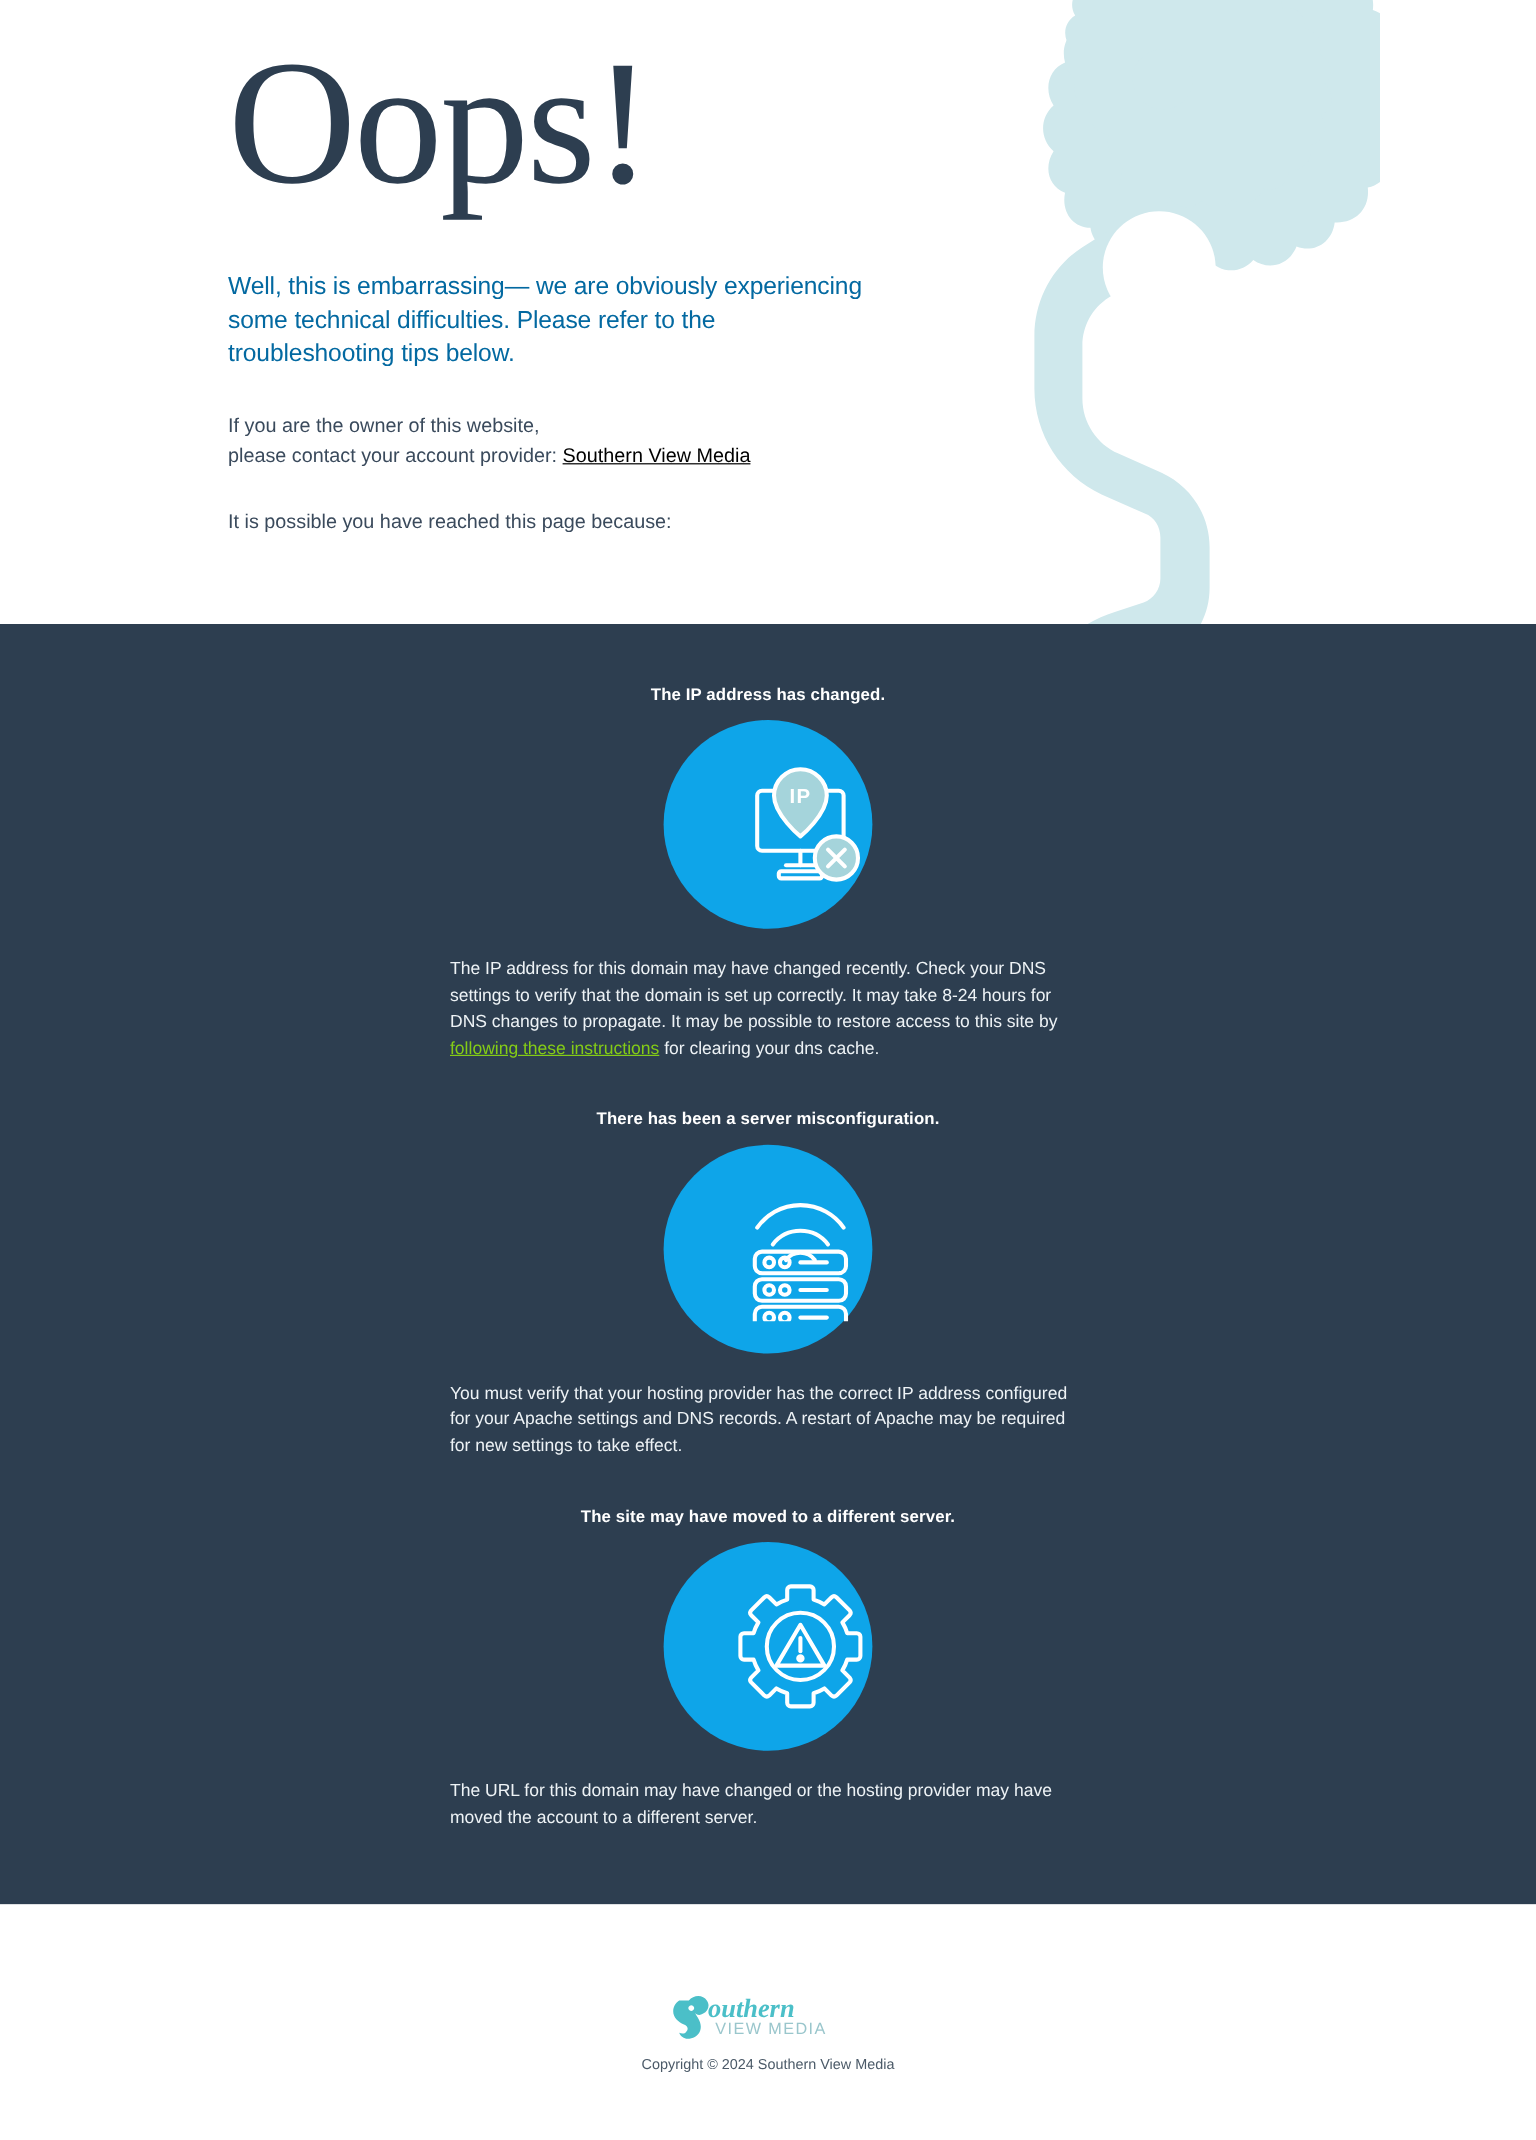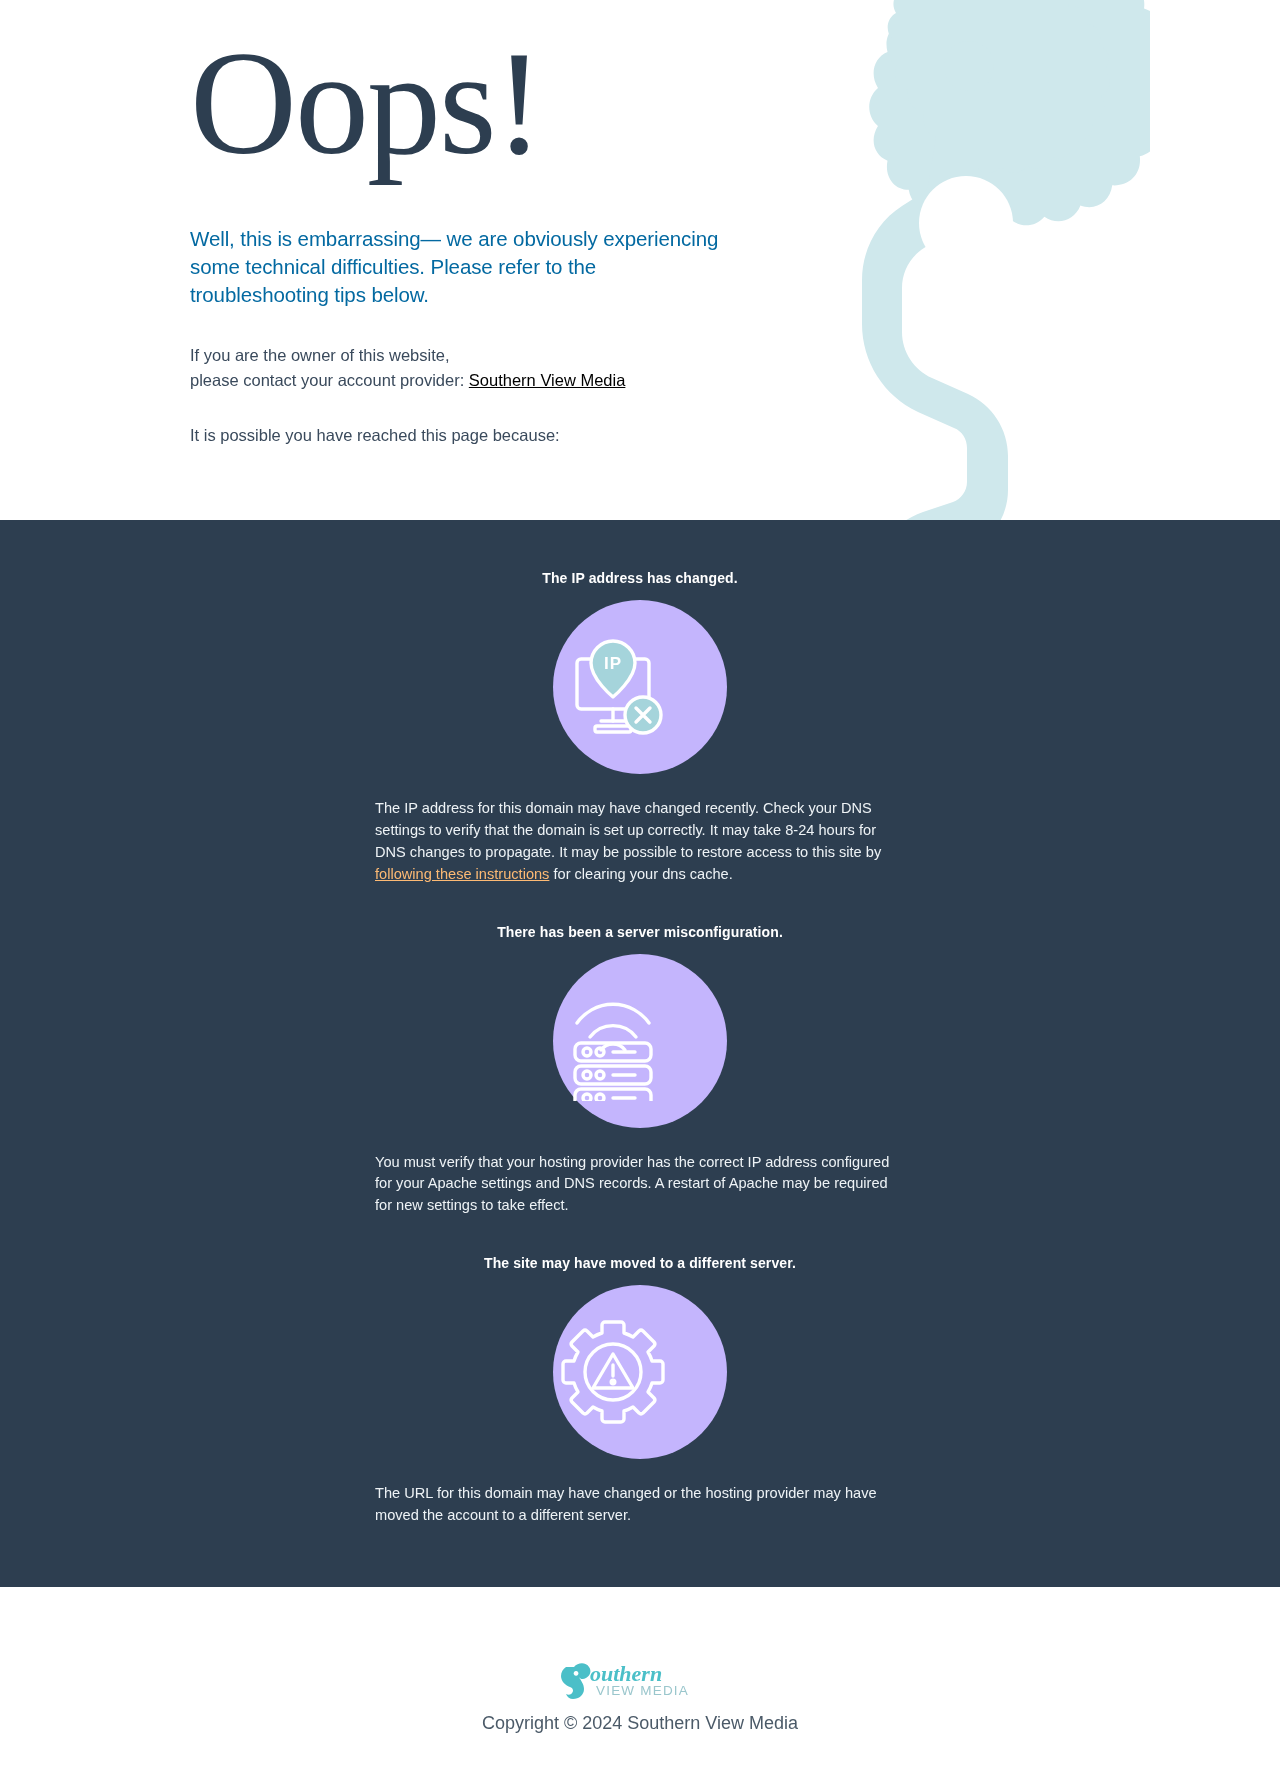--- a/index.html
+++ b/index.html
@@ -75,53 +75,53 @@
     font-size: 14px;
     font-weight: bold;
     color: #ffffff;
     margin: 0 0 14px 0;
     letter-spacing: 0.1px;
   }
   .icon-circle {
     width: 174px;
     height: 174px;
     border-radius: 50%;
-    background: #c4b5fd;
+    background: #0ea5e9;
     margin: 0 auto;
     display: flex;
     align-items: center;
-    justify-content: flex-start;
+    justify-content: flex-end;
   }
   .icon-circle svg { display: block; }
   .reason-body {
     width: 530px;
     margin: 24px auto 0 auto;
     text-align: left;
     font-size: 14.6px;
     line-height: 1.5;
     color: #eef3f6;
   }
   .reason-body a {
-    color: #fdba74;
+    color: #84cc16;
     text-decoration: underline;
   }
   .reason + .reason { margin-top: 38px; }
 
   
   .footer {
     background: #ffffff;
     padding: 72px 0 60px 0;
     text-align: center;
   }
   .footer-logo {
     display: block;
     margin: 0 auto 8px auto;
   }
   .copyright {
-    font-size: 18px;
+    font-size: 12px;
     color: #4b5a68;
     margin: 12px;
   }
 </style>
 </head>
 <body>
 
 <section class="hero">
 
   <div class="hero-watermark">

